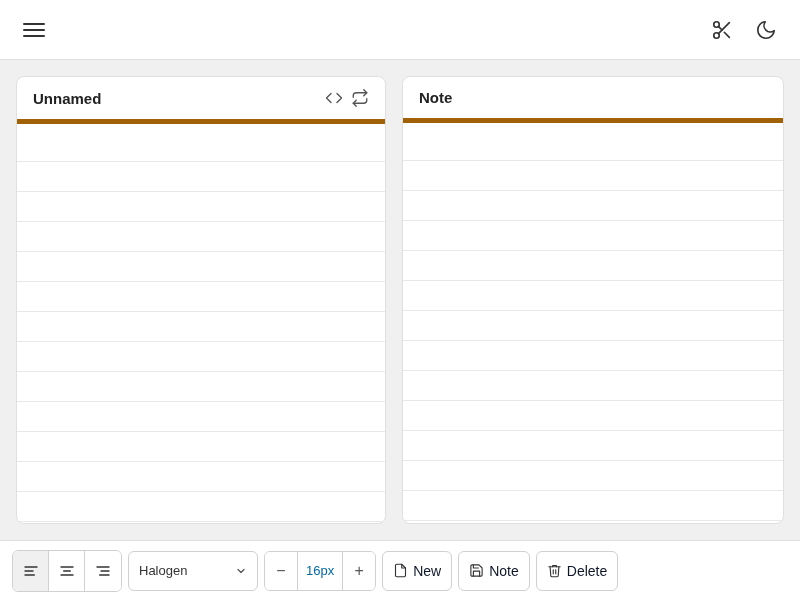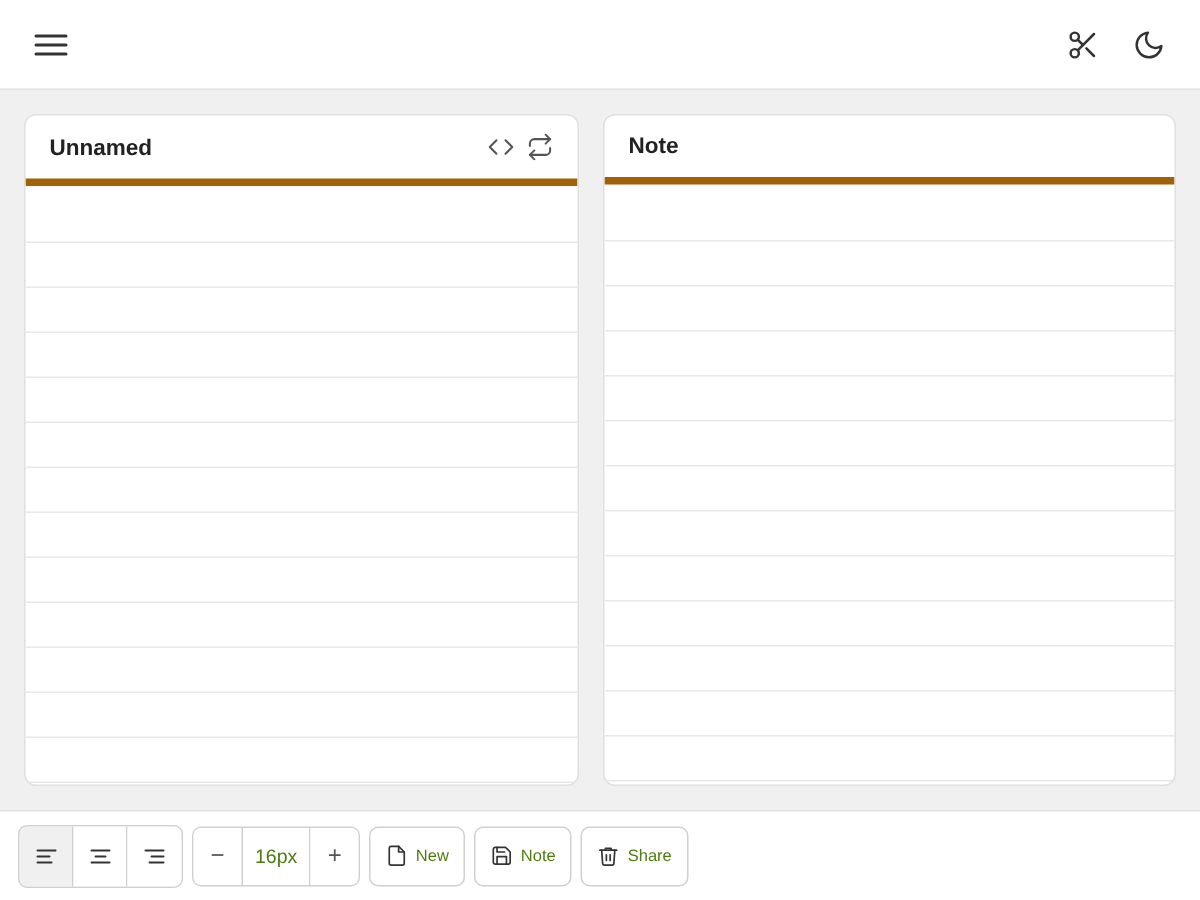--- a/index.html
+++ b/index.html
@@ -147,22 +147,22 @@
     }
     .toolbar-btn {
       height: 40px;
       border: 1px solid #d0d0d0;
       background: #fff;
       border-radius: 6px;
       cursor: pointer;
       display: flex;
       align-items: center;
       justify-content: center;
-      font-size: 11px;
-      color: #4d7c0f;
+      font-size: 14px;
+      color: #0f172a;
       padding: 0 10px;
       gap: 5px;
     }
     .toolbar-icon-group {
       display: flex;
       border: 1px solid #d0d0d0;
       border-radius: 6px;
       overflow: hidden;
     }
     .toolbar-icon-btn {
@@ -217,21 +217,21 @@
       cursor: pointer;
       display: flex;
       align-items: center;
       justify-content: center;
       font-size: 16px;
       color: #555;
     }
     .font-size-value {
       padding: 0 8px;
       font-size: 13px;
-      color: #4d7c0f;
+      color: #0369a1;
       border-left: 1px solid #d0d0d0;
       border-right: 1px solid #d0d0d0;
       height: 100%;
       display: flex;
       align-items: center;
     }
 
     
     svg {
       display: block;
@@ -355,20 +355,26 @@
     </button>
     <button class="toolbar-icon-btn">
       <svg width="16" height="16" viewBox="0 0 24 24" fill="none" stroke="#333" stroke-width="2" stroke-linecap="round">
         <line x1="21" y1="6" x2="3" y2="6"></line>
         <line x1="21" y1="12" x2="9" y2="12"></line>
         <line x1="21" y1="18" x2="7" y2="18"></line>
       </svg>
     </button>
   </div>
 
+  <div class="font-select">
+    <span class="font-select-text">Halogen</span>
+    <svg width="12" height="12" viewBox="0 0 24 24" fill="none" stroke="#555" stroke-width="2.5" stroke-linecap="round" stroke-linejoin="round">
+      <polyline points="6 9 12 15 18 9"></polyline>
+    </svg>
+  </div>
 
   <div class="font-size-group">
     <button class="font-size-btn">−</button>
     <span class="font-size-value">16px</span>
     <button class="font-size-btn">+</button>
   </div>
 
   <button class="toolbar-btn">
     <svg width="15" height="15" viewBox="0 0 24 24" fill="none" stroke="#333" stroke-width="1.8" stroke-linecap="round" stroke-linejoin="round">
       <path d="M14 2H6a2 2 0 0 0-2 2v16a2 2 0 0 0 2 2h12a2 2 0 0 0 2-2V8z"></path>
@@ -388,16 +394,16 @@
 
 
   <button class="toolbar-btn">
     <svg width="15" height="15" viewBox="0 0 24 24" fill="none" stroke="#333" stroke-width="1.8" stroke-linecap="round" stroke-linejoin="round">
       <polyline points="3 6 5 6 21 6"></polyline>
       <path d="M19 6l-1 14a2 2 0 0 1-2 2H8a2 2 0 0 1-2-2L5 6"></path>
       <path d="M10 11v6"></path>
       <path d="M14 11v6"></path>
       <path d="M9 6V4h6v2"></path>
     </svg>
-    <span>Share</span>
+    <span>Delete</span>
   </button>
 
 </div>
 
 </body></html>

